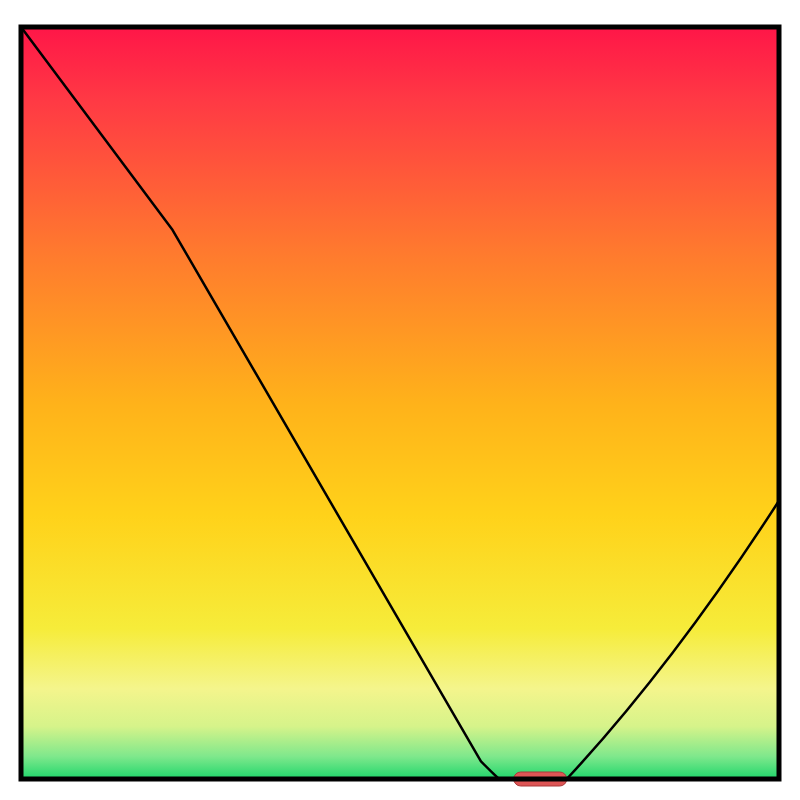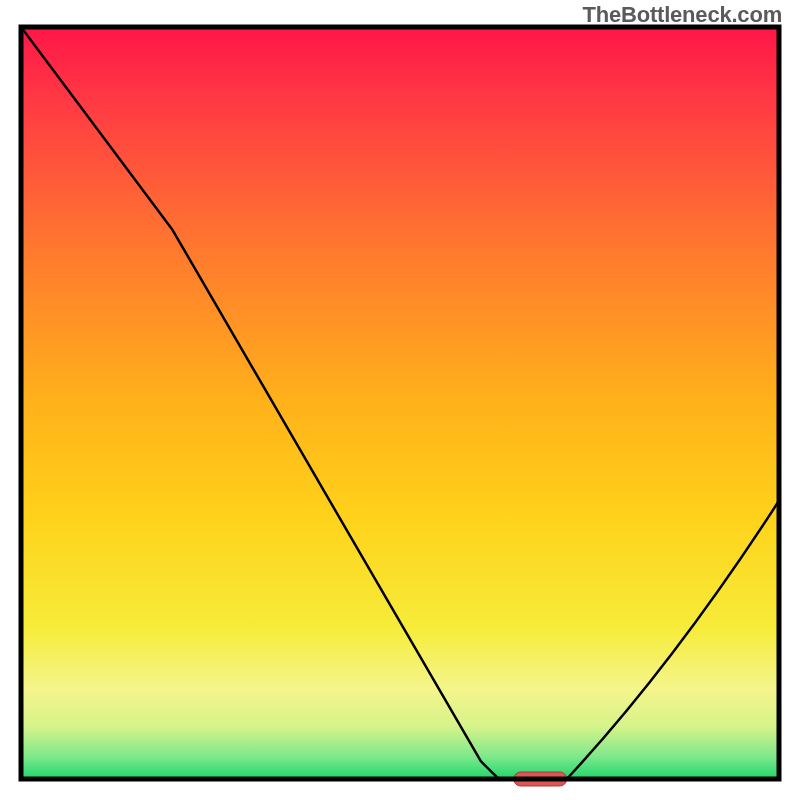--- a/index.html
+++ b/index.html
@@ -31,21 +31,20 @@
     position: absolute;
     inset: 0;
     width: 800px;
     height: 800px;
   }
 </style>
 </head>
 <body>
 <div class="frame">
 
-<div class="attribution">TheBottleneck.com</div>
 
 <svg viewBox="0 0 800 800">
   <defs>
     <linearGradient id="bg-grad" x1="0" y1="0" x2="0" y2="1">
       <stop offset="0" stop-color="#ff1648"></stop>
       <stop offset="0.10" stop-color="#ff3a44"></stop>
       <stop offset="0.30" stop-color="#ff7a2e"></stop>
       <stop offset="0.50" stop-color="#ffb21a"></stop>
       <stop offset="0.65" stop-color="#ffd21a"></stop>
       <stop offset="0.80" stop-color="#f6ec3a"></stop>

